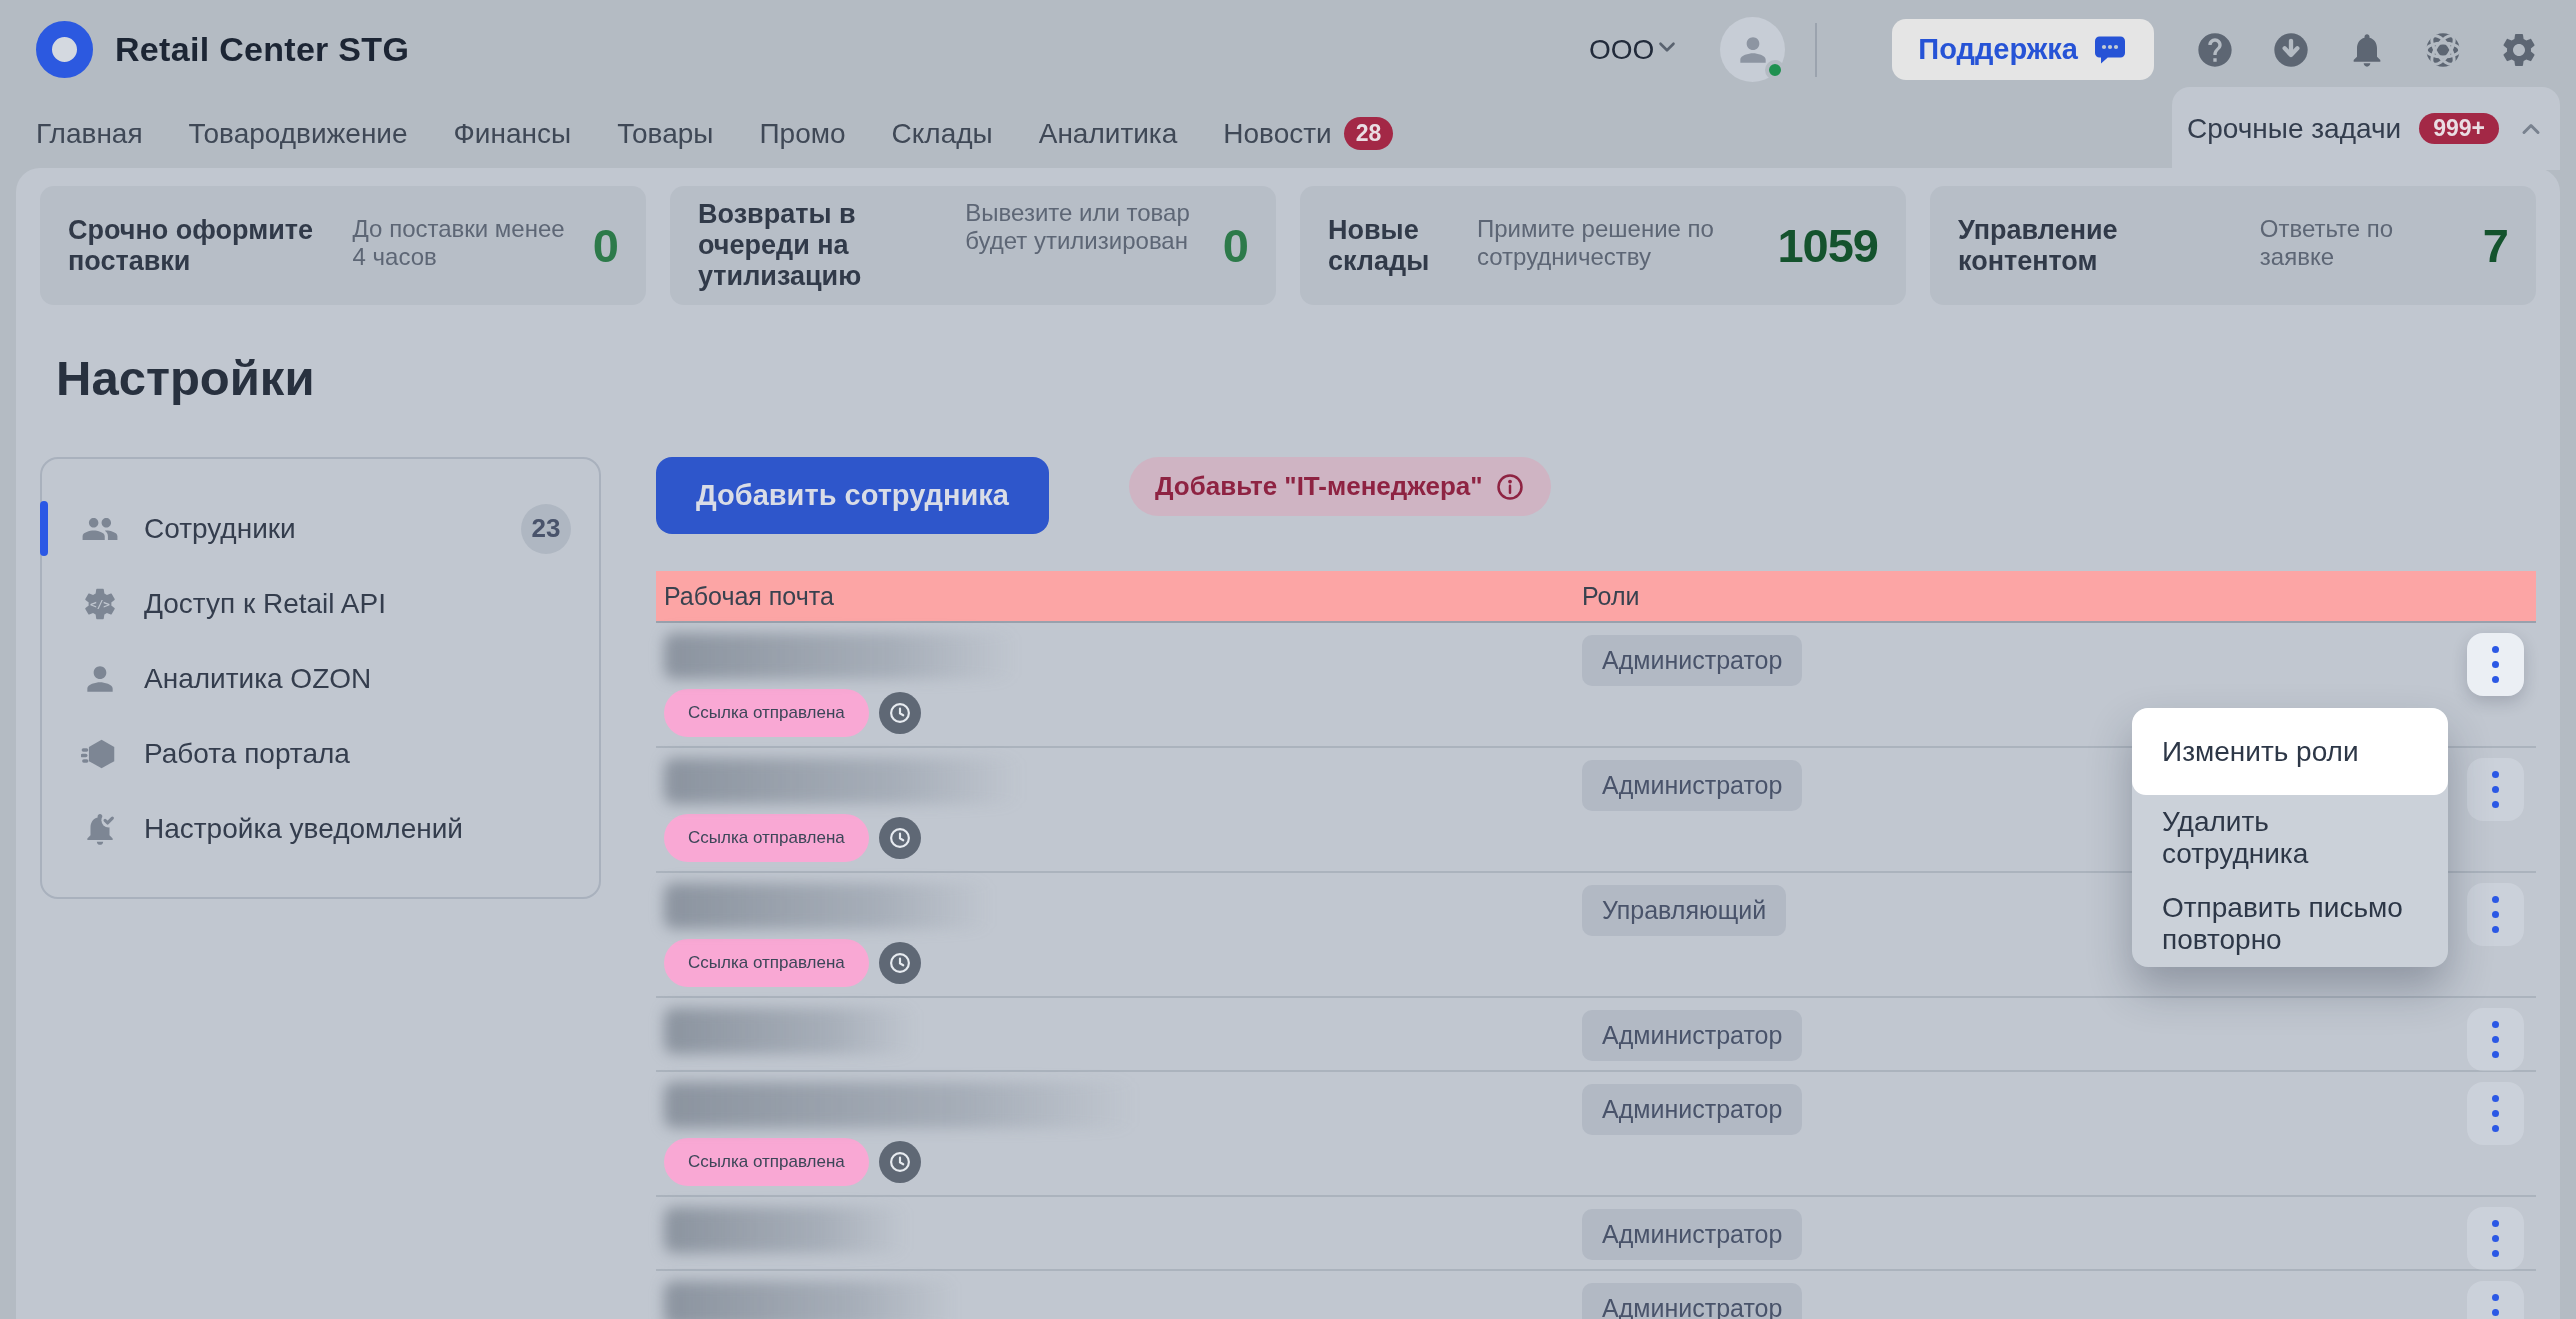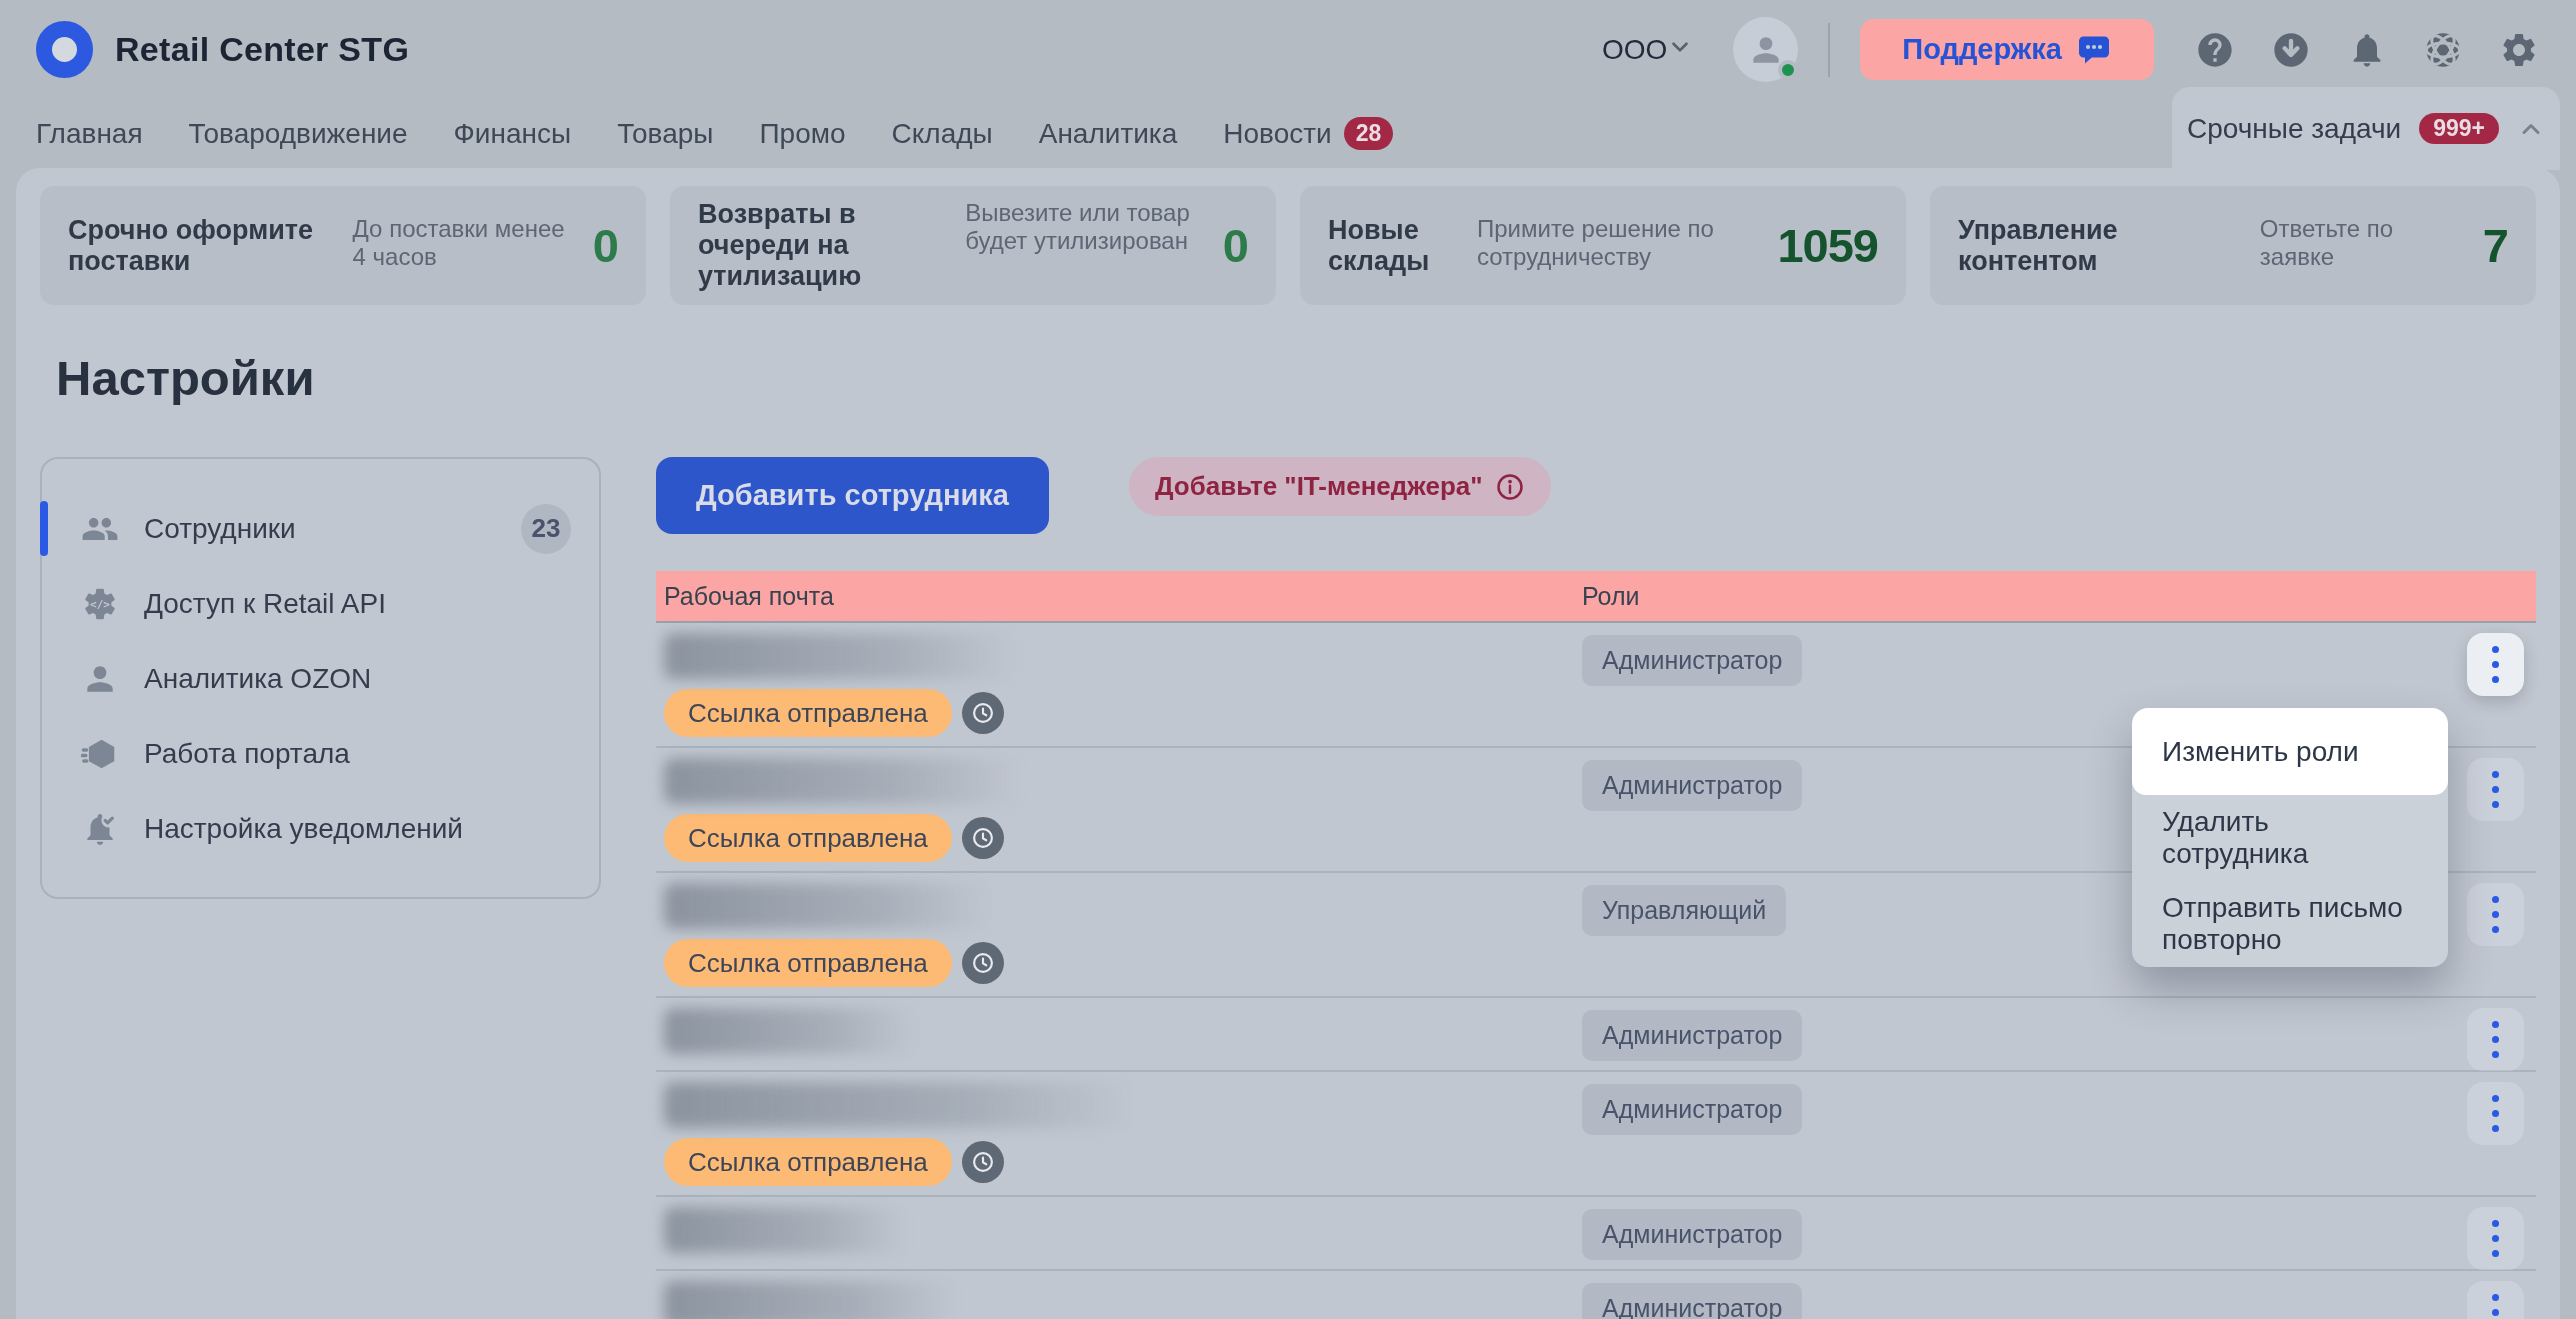--- a/index.html
+++ b/index.html
@@ -17,23 +17,23 @@
   .topbar-right { margin-left:auto; display:flex; align-items:center; }
   .org { display:flex; align-items:flex-start; font-size:28px; color:#222b3b; cursor:pointer; }
   .org svg { width:26px; height:26px; stroke:#59626f; }
   .avatar-wrap { position:relative; margin-left:40px; width:65px; height:65px; cursor:pointer; }
   .avatar { width:65px; height:65px; border-radius:50%; background:#c7cdd6;
     display:flex; align-items:center; justify-content:center; }
   .avatar svg { width:38px; height:38px; fill:#8d95a2; }
   .status-dot { position:absolute; right:0; bottom:2px; width:20px; height:20px;
     border-radius:50%; background:#1f9150; border:4px solid #b4bbc3; }
   .vdivider { width:2px; height:54px; background:#9ba3ae; margin:0 30px; }
-  .support-btn { height:61px; padding:0 42px; border:none; border-radius:14px; background:#fca5a5;
+  .support-btn { height:61px; padding:0 26px; border:none; border-radius:14px; background:#e5e5e5;
     display:flex; align-items:center; gap:14px; font-size:29px; font-weight:700; color:#2653d6;
-    font-family:inherit; cursor:pointer; }
+    font-family:inherit; cursor:pointer;margin-left:45px; }
   .support-btn svg { width:36px; height:36px; }
   .top-icons { display:flex; align-items:center; gap:34px; margin-left:40px; }
   .icon-btn { background:none; border:none; cursor:pointer; width:42px; height:42px;
     display:flex; align-items:center; justify-content:center; }
   .icon-btn svg { width:40px; height:40px; fill:#5d6673; }
   
   .navbar { position:absolute; top:99px; left:0; height:69px;
     display:flex; align-items:center; gap:46px; padding:0 36px; }
   .nav-item { display:flex; align-items:center; gap:12px; font-size:28px; font-weight:500;
     color:#3f4856; cursor:pointer; white-space:nowrap; }
@@ -86,22 +86,22 @@
   .table { margin-top:37px; }
   .thead { height:52px; background:#fca5a5; border-bottom:2px solid #99a1ad;
     display:flex; align-items:center; font-size:25px; color:#39424f; }
   .col-email { width:926px; padding-left:8px; }
   .col-role { flex:1; }
   .trow { position:relative; display:flex; border-bottom:2px solid #abb3bd; padding:8px 0 9px; }
   .trow.clipped { border-bottom:none; }
   .email-blur { height:46px; border-radius:10px; margin-top:2px; filter:blur(7px);
     background:linear-gradient(90deg, rgba(103,113,126,.60), rgba(124,134,147,.38) 65%, rgba(140,150,162,0)); }
   .link-row { display:flex; align-items:center; gap:10px; margin-top:10px; }
-  .link-chip { height:48px; padding:0 24px; border-radius:24px; background:#fdba74;
-    display:inline-flex; align-items:center; font-size:26px; color:#3c4658; }
+  .link-chip { height:48px; padding:0 24px; border-radius:24px; background:#f9a8d4;
+    display:inline-flex; align-items:center; font-size:17px; color:#3c4658; }
   .clock-badge { width:42px; height:42px; border-radius:50%; background:#5f6875;
     display:flex; align-items:center; justify-content:center; }
   .clock-badge svg { width:26px; height:26px; stroke:#e7ebf0; fill:none; }
   .role-chip { display:inline-block; margin-top:4px; padding:11px 20px; border-radius:10px;
     background:#b2b9c4; font-size:25px; color:#49536a; }
   .kebab { position:absolute; right:12px; top:10px; width:57px; height:63px; border:none;
     border-radius:16px; background:rgba(235,240,246,.25); cursor:pointer;
     display:flex; flex-direction:column; align-items:center; justify-content:center; gap:8px; }
   .kebab.active { background:#ebeff4; box-shadow:0 6px 16px rgba(20,30,50,.18); }
   .kebab .dot { width:7px; height:7px; border-radius:50%; background:#2b58e5; }

